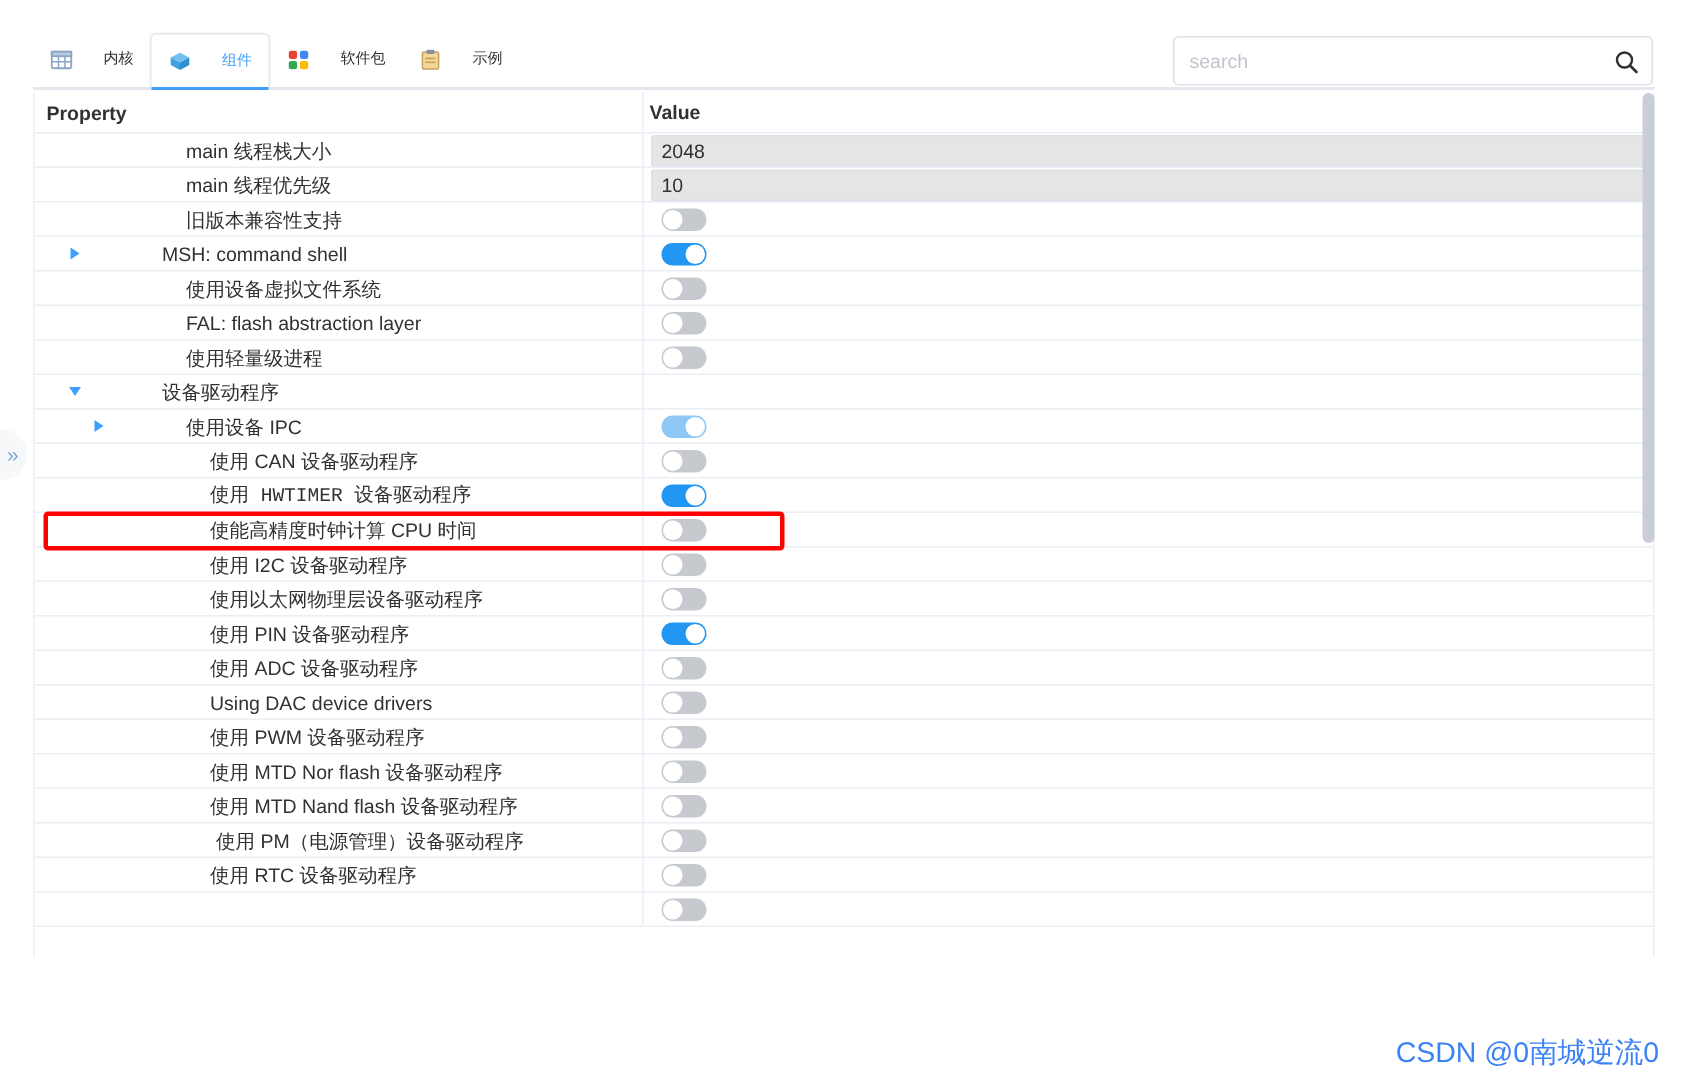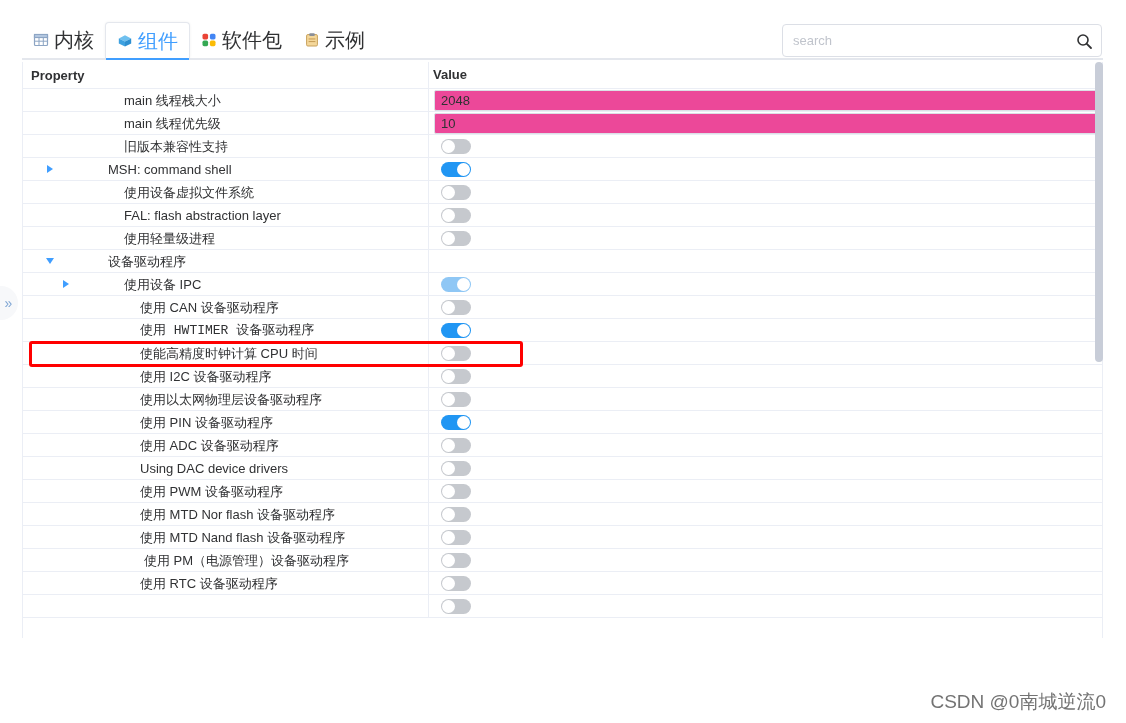--- a/index.html
+++ b/index.html
@@ -19,26 +19,26 @@
   .tabbar {
     position: absolute;
     left: 22px; top: 22px;
     width: 1081px; height: 38px;
     display: flex;
     align-items: flex-end;
     border-bottom: 2px solid #e4e7ed;
     box-sizing: border-box;
   }
   .tab {
-    display: flex; align-items: center; gap: 5px;
+    display: flex; align-items: center; gap: 20px;
     height: 36px;
     padding: 0 11px;
     box-sizing: border-box;
     cursor: pointer;
-    font-size: 20px;
+    font-size: 10px;
     color: #303133;
     position: relative;
     background: transparent;
     white-space: nowrap;
   }
   .tab.active {
     color: #409eff;
     background: #ffffff;
     border: 1px solid #e4e7ed;
     border-bottom: none;
@@ -160,21 +160,21 @@
   .arrow.empty { }
 
   .lbl { line-height: 23px; }
 
   
   .val-input {
     width: 665px;
     height: 21px;
     border: 1px solid #dcdfe6;
     border-radius: 2px;
-    background: #ec4899;
+    background: #e5e5e5;
     font-size: 13px;
     color: #303133;
     padding: 0 6px;
     box-sizing: border-box;
     outline: none;
     font-family: "Liberation Sans", "DejaVu Sans", sans-serif;
   }
 
   
   .sw {
@@ -244,21 +244,21 @@
   .left-handle span {
     color: #7fa6d4;
     font-size: 14px;
     padding-left: 14px;
     letter-spacing: -1px;
   }
 
   .watermark {
     position: absolute;
     right: 20px; bottom: 8px;
-    color: #737373;
+    color: #3b82f6;
     font-size: 19px;
     user-select: none;
     white-space: nowrap;
   }
 </style>
 </head>
 <body>
 
 <div class="tabbar">
 

